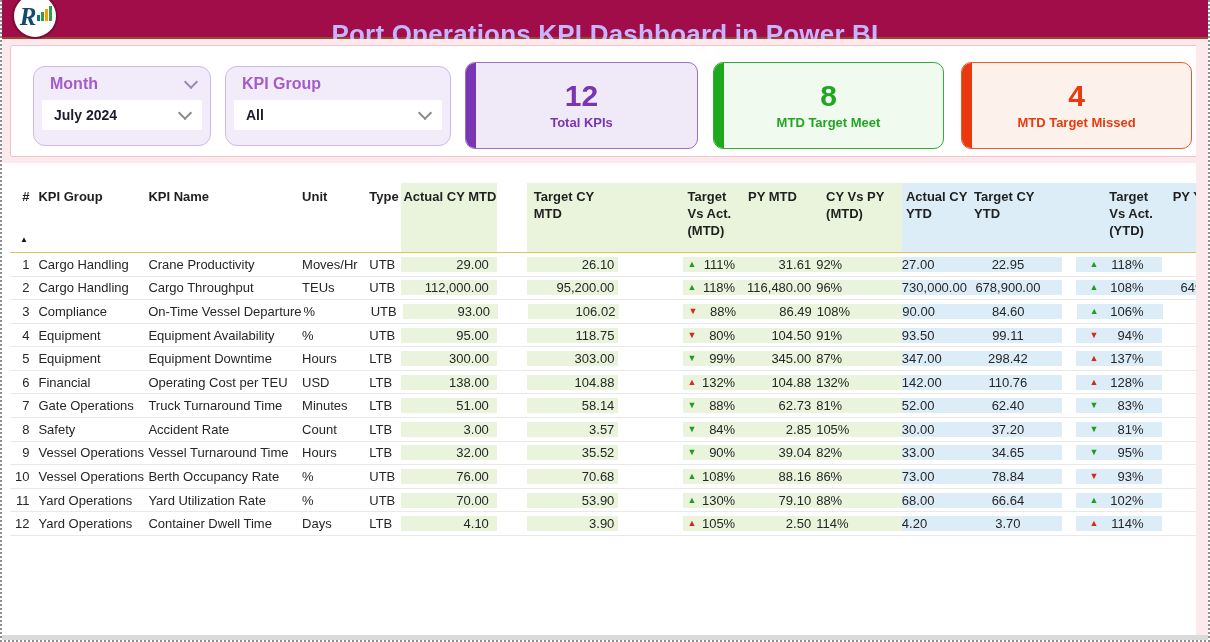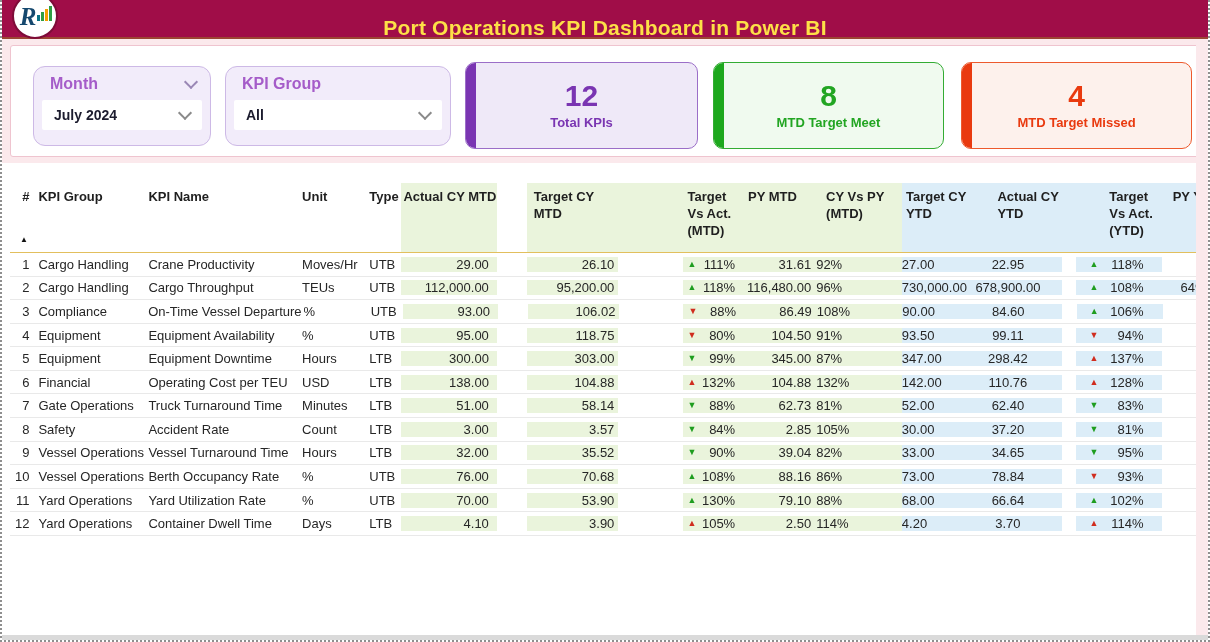--- a/index.html
+++ b/index.html
@@ -4,22 +4,22 @@
 <style>
   html,body{margin:0;padding:0;}
   body{width:1210px;height:642px;position:relative;background:#fff;
        font-family:"Liberation Sans", sans-serif; overflow:hidden;}
   .page{position:absolute;inset:0;border-left:2px dotted #8f8f8f;border-right:2px dotted #8f8f8f;
         border-bottom:2px dotted #8f8f8f;box-sizing:border-box;background:#fff;}
 
   
   .topbar{position:absolute;left:0;top:0;right:0;height:37px;background:#A00D48;
           border-bottom:2px solid #9C4533;}
-  .title{position:absolute;left:0;right:0;top:2px;text-align:center;color:#fde047;
-         font-size:21px;font-weight:bold;letter-spacing:.2px;}
+  .title{position:absolute;left:0;right:0;top:2px;text-align:center;color:#c4b5fd;
+         font-size:26px;font-weight:bold;letter-spacing:.2px;}
   .logo{position:absolute;left:10px;top:-7px;width:46px;height:46px;border-radius:50%;
         background:#fff;border:2px solid #7e0b38;box-sizing:border-box;
         display:flex;align-items:center;justify-content:center;gap:1px;}
   .logo-r{font-style:italic;font-weight:bold;font-size:25px;color:#15486e;
           font-family:"Liberation Serif", serif;line-height:1;margin-left:2px;}
   .logo-bars{display:flex;align-items:flex-end;gap:1px;height:16px;margin-bottom:6px;}
   .logo-bars i{display:block;width:3px;background:#2f9e44;}
   .logo-bars i:nth-child(1){height:6px;background:#0b7285;}
   .logo-bars i:nth-child(2){height:9px;background:#2f9e44;}
   .logo-bars i:nth-child(3){height:12px;background:#f59f00;}
@@ -186,22 +186,22 @@
       <div class="th c-grp">KPI Group</div>
       <div class="th c-nam">KPI Name</div>
       <div class="th c-unit">Unit</div>
       <div class="th c-typ">Type</div>
       <div class="th c-am bg-green">Actual CY MTD</div>
       <div class="th c-tm bg-green">Target CY MTD</div>
       <div class="th c-gm bg-green"></div>
       <div class="th c-vm bg-green">Target Vs Act. (MTD)</div>
       <div class="th c-pm bg-green">PY MTD</div>
       <div class="th c-cm bg-green">CY Vs PY (MTD)</div>
+      <div class="th c-ay bg-blue">Actual CY YTD</div>
       <div class="th c-ty bg-blue">Target CY YTD</div>
-      <div class="th c-ay bg-blue">Actual CY YTD</div>
       <div class="th c-gy bg-blue"></div>
       <div class="th c-vy bg-blue">Target Vs Act. (YTD)</div>
       <div class="th c-py bg-blue">PY YTD</div>
       <span class="sort-arrow">▲</span>
     </div>
     <div class="tbody" id="tbody">
   <div class="tr">
     <div class="td c-num">1</div>
     <div class="td c-grp">Cargo Handling</div>
     <div class="td c-nam">Crane Productivity</div>

